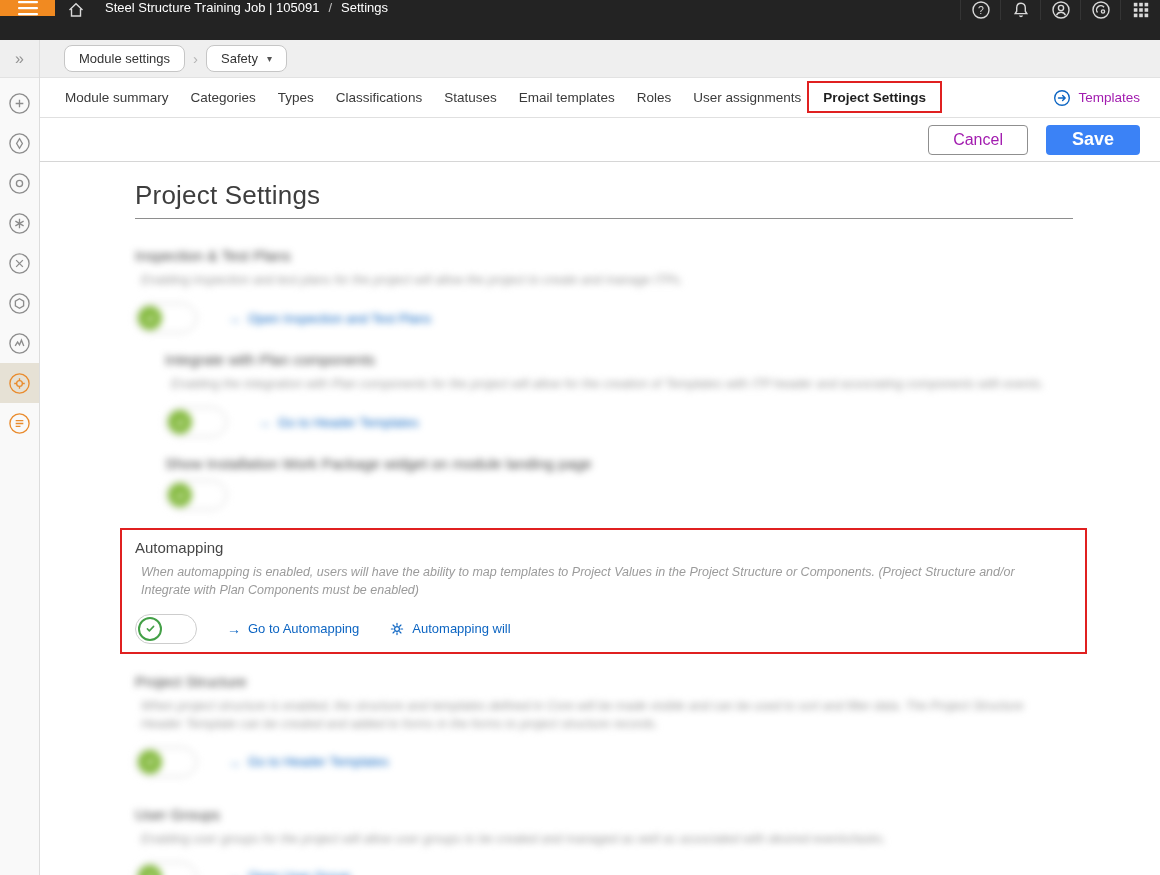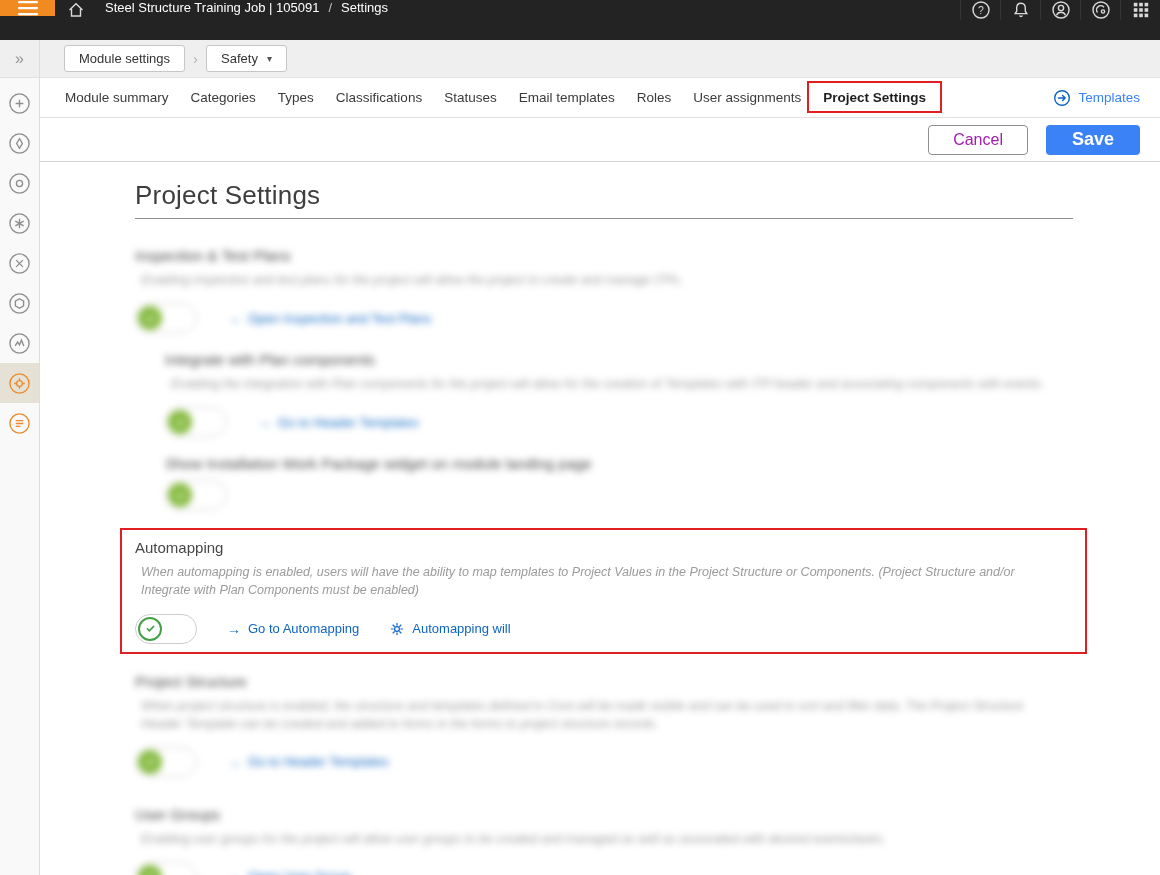--- a/index.html
+++ b/index.html
@@ -29,31 +29,31 @@
   .side-icons { padding-top:5px; display:flex; flex-direction:column; }
   .side-cell { height:40px; display:grid; place-items:center; color:#8d8d8d; cursor:pointer; }
   .side-cell.active { background:#e6e1d5; color:#e98b2d; }
   .side-cell.orange { color:#e98b2d; }
   .mod-ic { width:23px; height:23px; stroke:currentColor; fill:none; stroke-width:1.4; }
 
   .main-col { flex:1; display:flex; flex-direction:column; min-width:0; }
 
   
   .subheader { height:38px; background:#efefef; border-bottom:1px solid #e2e2e2; display:flex; align-items:center; padding-left:24px; }
-  .chip { background:#fff; border:1px solid #c6c6c6; border-radius:3px; height:27px; display:flex; align-items:center;
+  .chip { background:#fff; border:1px solid #c6c6c6; border-radius:8px; height:27px; display:flex; align-items:center;
           padding:0 14px; font-size:13px; color:#333; cursor:pointer; white-space:nowrap; }
   .chip .caret { margin-left:9px; font-size:10px; color:#555; }
   .crumb-chevron { margin:0 8px; color:#b5b5b5; font-size:15px; }
 
   
   .tabbar { height:40px; background:#fff; border-bottom:1px solid #e0e0e0; display:flex; align-items:center; padding:0 20px 0 14px; }
   .tab { padding:0 11px; font-size:13.5px; color:#3a3a3a; height:40px; line-height:40px; cursor:pointer; position:relative; white-space:nowrap; }
   .tab.active { font-weight:bold; color:#1f1f1f; }
   .red-frame-tab { position:absolute; top:3px; bottom:5px; left:-5px; right:-5px; border:2px solid #E02020; pointer-events:none; }
-  .templates-link { margin-left:auto; display:flex; align-items:center; gap:7px; color:#3b82f6; font-size:13.5px; cursor:pointer; white-space:nowrap; }
+  .templates-link { margin-left:auto; display:flex; align-items:center; gap:7px; color:#a21caf; font-size:13.5px; cursor:pointer; white-space:nowrap; }
 
   
   .actionbar { height:44px; background:#fff; border-bottom:1px solid #d6d6d6; display:flex; align-items:center;
                justify-content:flex-end; gap:18px; padding-right:20px; }
   .btn-cancel { height:30px; padding:0 24px; background:#fff; border:1px solid #8f8f8f; border-radius:4px; font-size:16px; color:#a21caf;
                 cursor:pointer; font-family:inherit; }
   .btn-save { height:30px; padding:0 26px; background:#3b82f6; border:none; border-radius:4px; font-size:18px; font-weight:bold;
               color:#fff; cursor:pointer; font-family:inherit; }
 
   

